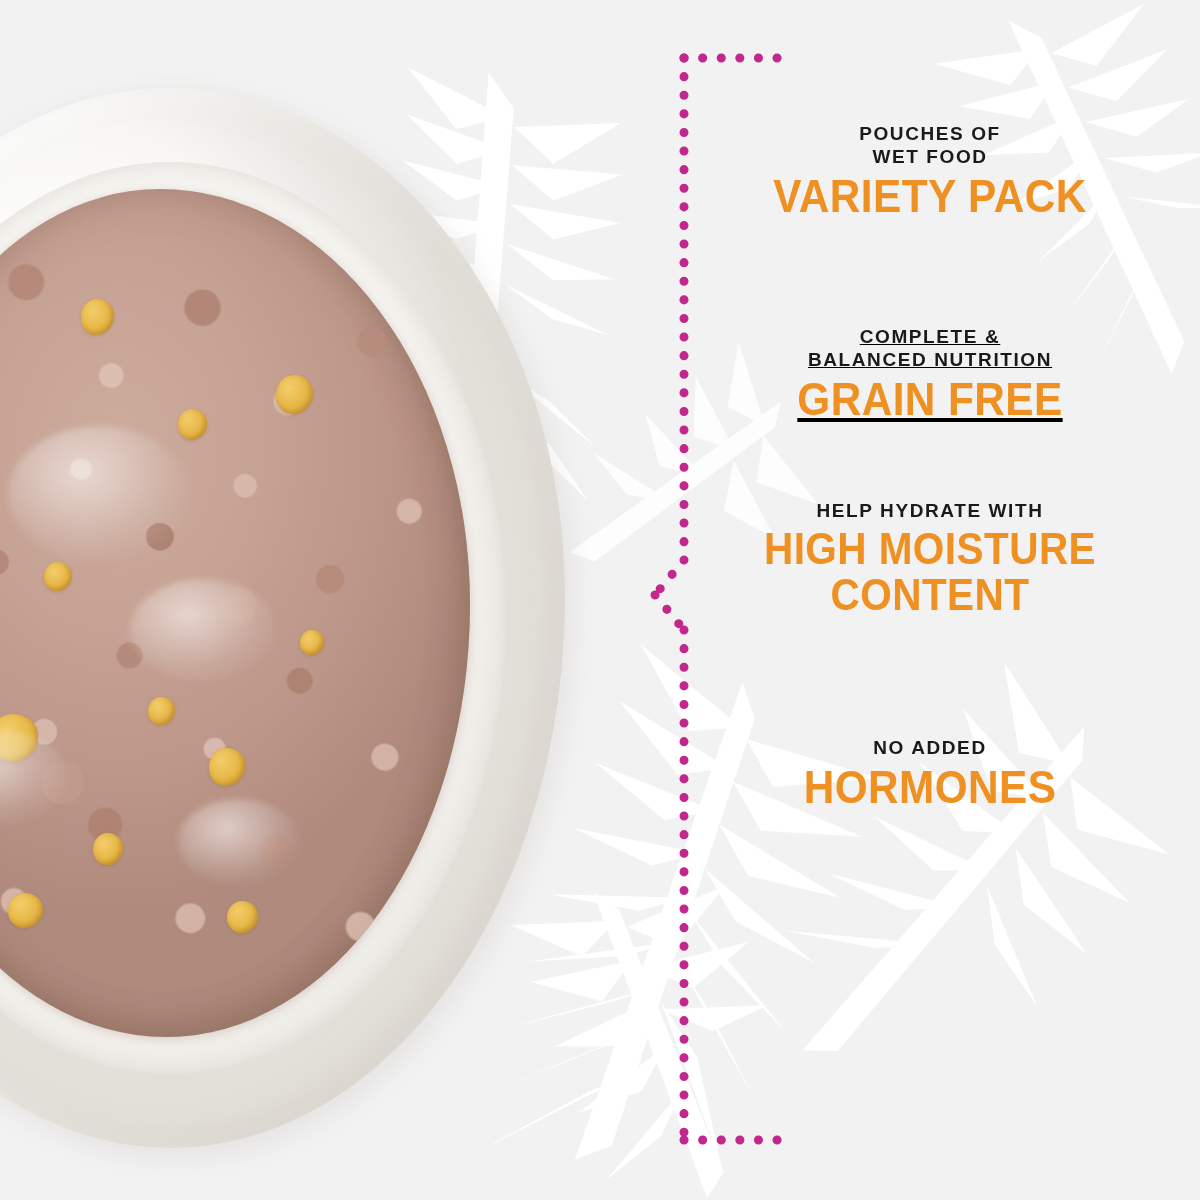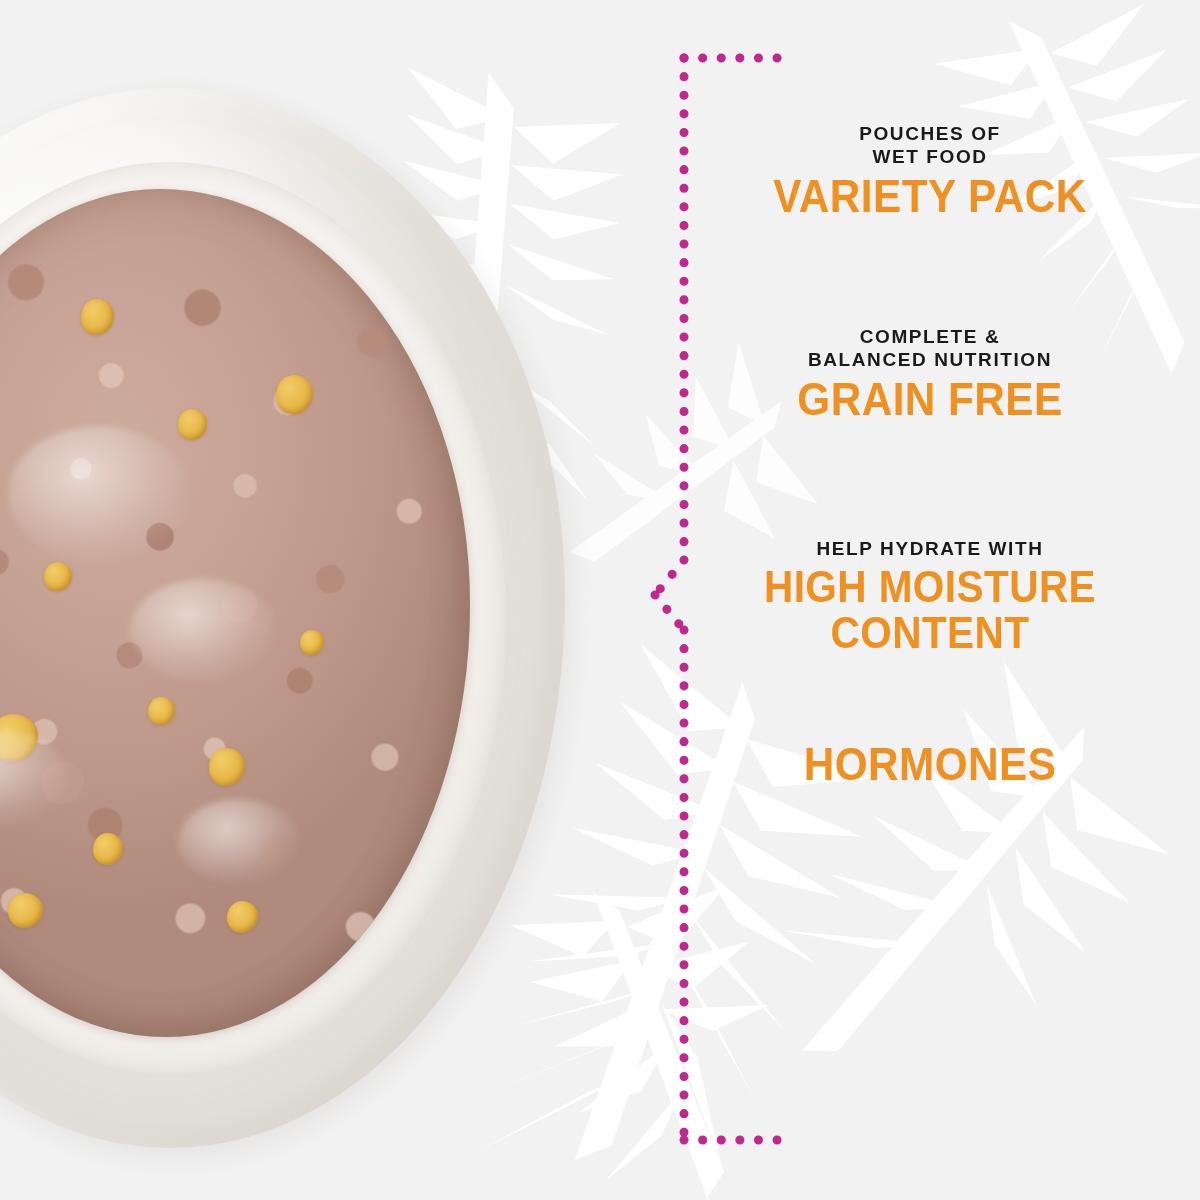--- a/index.html
+++ b/index.html
@@ -159,22 +159,22 @@
     font-size:47px;
     text-transform:uppercase;
     transform:scaleX(.90);
     transform-origin:center top;
     letter-spacing:.5px;
     margin-top:4px;
   }
 
   
   #feature-0 { top:122px; }
-  #feature-1 { top:325px; }
-  #feature-2 { top:537px; }
+  #feature-1 { top:325px;text-decoration:underline; }
+  #feature-2 { top:499px; }
   #feature-3 { top:736px; }
   #feature-4 { top:912px; }
 
   #feature-2 .feature-headline { font-size:45px; }
   #feature-4 .feature-headline { font-size:45px; }
 </style>
 </head>
 <body>
 
 <div id="infographic">
@@ -346,17 +346,18 @@
     <span class="feature-eyebrow"><span>COMPLETE &amp;</span><br><span>BALANCED NUTRITION</span></span>
     <span class="feature-headline">GRAIN FREE</span>
   </div>
 
   <div class="feature" id="feature-2">
     <span class="feature-eyebrow">HELP HYDRATE WITH</span>
     <span class="feature-headline">HIGH MOISTURE CONTENT</span>
   </div>
 
   <div class="feature" id="feature-3">
+    <span class="feature-eyebrow">NO ADDED</span>
     <span class="feature-headline">HORMONES</span>
   </div>
 
 
 </div>
 
 </body></html>

